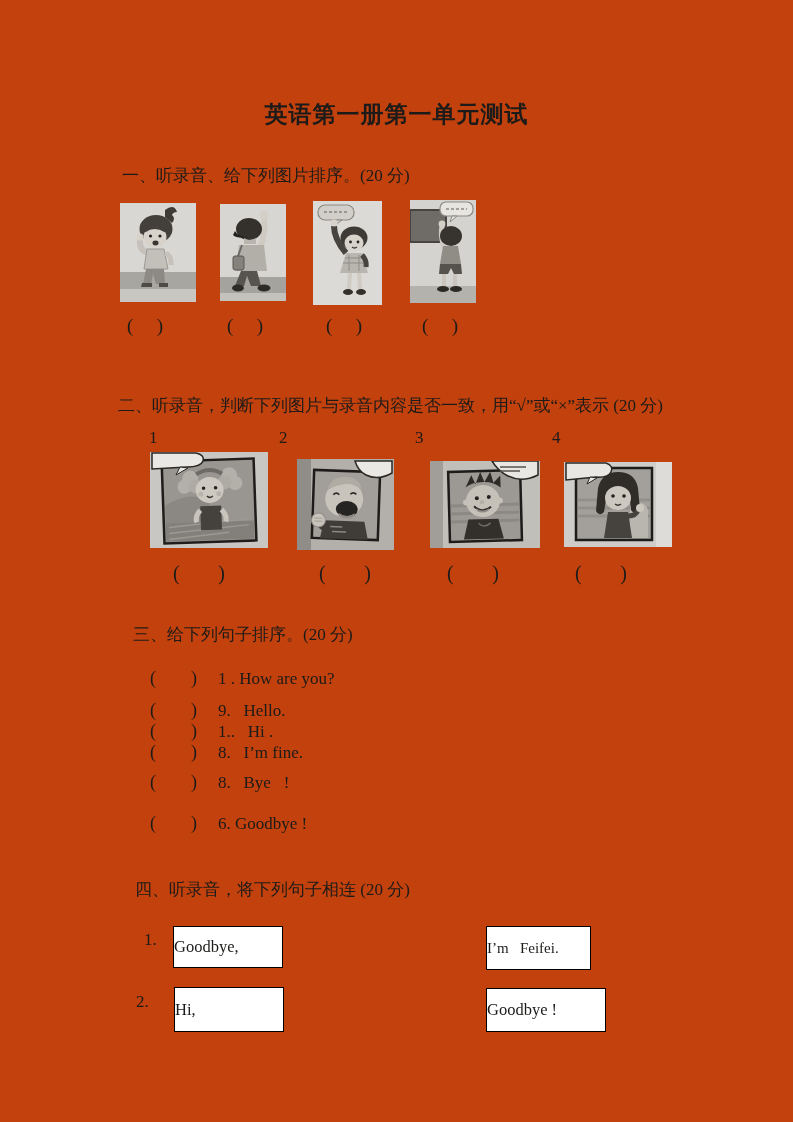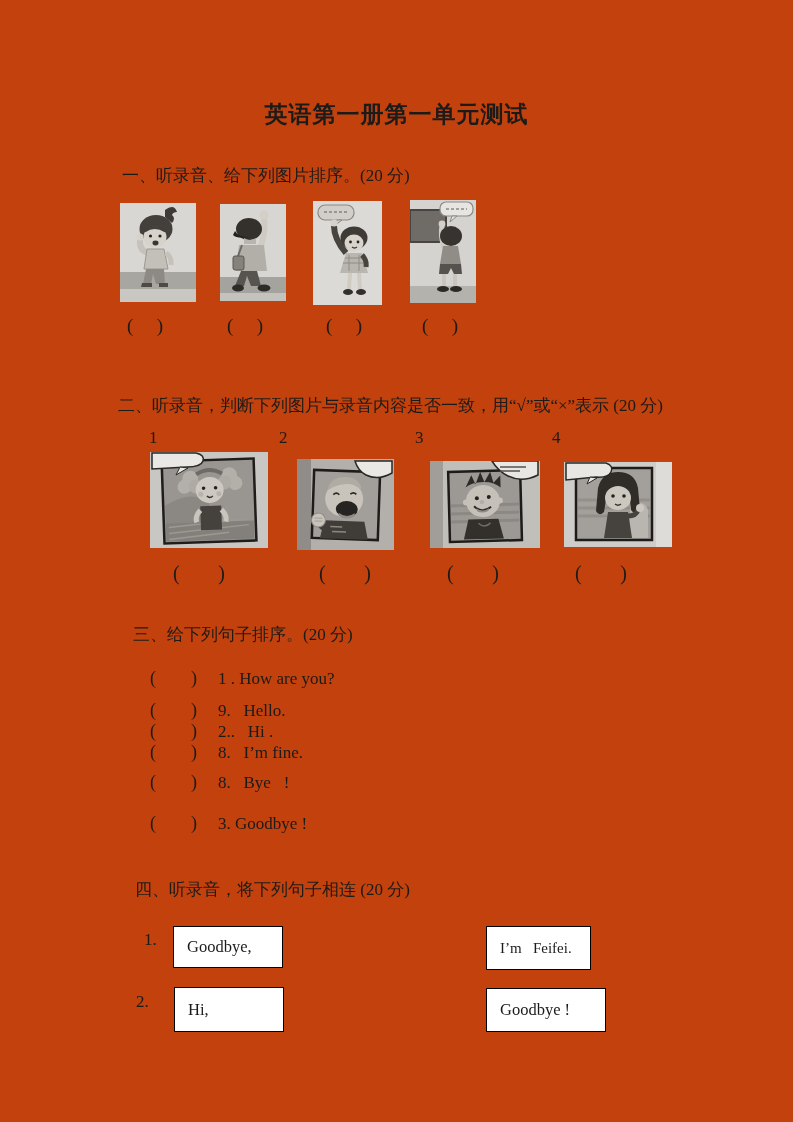--- a/index.html
+++ b/index.html
@@ -41,21 +41,21 @@
   .s3row { position:absolute; left:150px; display:flex; align-items:baseline; font-size:17px; line-height:1.15; }
   .s3row .pp { display:inline-flex; justify-content:space-between; width:47px; margin-right:21px; font-size:18px; }
   .stext { white-space:pre; }
   #s3r0 { top:668px; } #s3r1 { top:700px; } #s3r2 { top:721px; }
   #s3r3 { top:742px; } #s3r4 { top:772px; } #s3r5 { top:813px; }
 
   .s4num { position:absolute; font-size:17px; }
   #s4n1 { left:144px; top:930px; } #s4n2 { left:136px; top:992px; }
   .mbox {
     position:absolute; border:1.6px solid #000; box-sizing:border-box;
-    display:flex; align-items:center; padding-left:13px; font-size:16.5px;
+    display:flex; align-items:center; font-size:16.5px;
     white-space:pre; background:#fff;
   }
   #b1l { left:173px; top:926px; width:110px; height:42px; }
   #b1r { left:486px; top:926px; width:105px; height:44px; font-size:15px; }
   #b2l { left:174px; top:987px; width:110px; height:45px; }
   #b2r { left:486px; top:988px; width:120px; height:44px; }
 </style>
 </head>
 <body>
 
@@ -297,42 +297,42 @@
         <span>(</span>
         <span>)</span>
       </span>
     <span class="stext">9.   Hello.</span>
   </div>
   <div class="s3row" id="s3r2">
     <span class="pp">
         <span>(</span>
         <span>)</span>
       </span>
-    <span class="stext">2..   Hi .</span>
+    <span class="stext">1..   Hi .</span>
   </div>
   <div class="s3row" id="s3r3">
     <span class="pp">
         <span>(</span>
         <span>)</span>
       </span>
     <span class="stext">8.   I’m fine.</span>
   </div>
   <div class="s3row" id="s3r4">
     <span class="pp">
         <span>(</span>
         <span>)</span>
       </span>
     <span class="stext">8.   Bye   !</span>
   </div>
   <div class="s3row" id="s3r5">
     <span class="pp">
         <span>(</span>
         <span>)</span>
       </span>
-    <span class="stext">3. Goodbye !</span>
+    <span class="stext">6. Goodbye !</span>
   </div>
 
   <div class="heading" id="h4">四、听录音，将下列句子相连 (20 分)</div>
 
   <div class="s4num" id="s4n1">1.</div>
   <div class="mbox" id="b1l">
     <span>Goodbye,</span>
   </div>
   <div class="mbox" id="b1r">
     <span>I’m   Feifei.</span>

